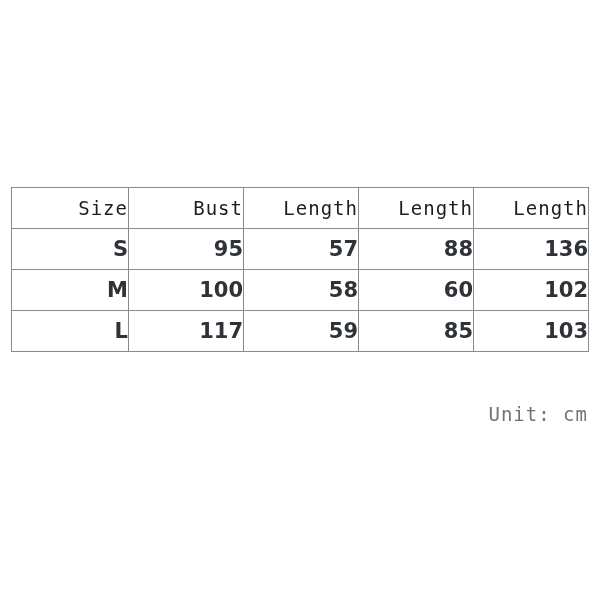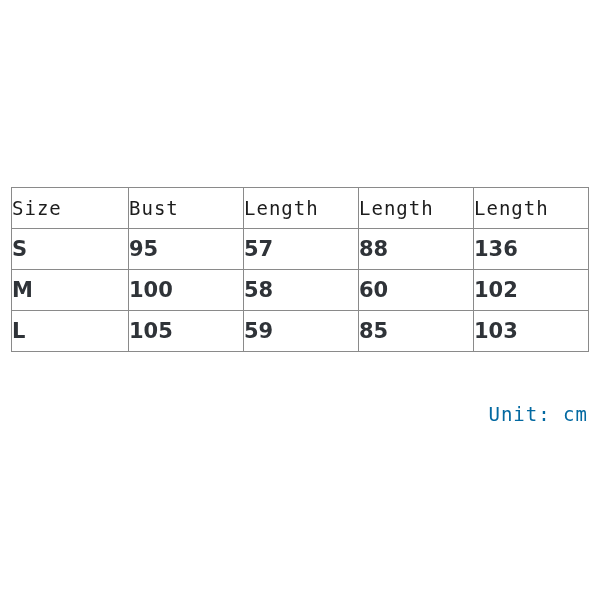--- a/index.html
+++ b/index.html
@@ -30,21 +30,21 @@
     background: #ffffff;
   }
 
   table.size-table col.c-size   { width: 117px; }
   table.size-table col.c-col    { width: 115px; }
 
   table.size-table th,
   table.size-table td {
     height: 40px;
     padding: 0;
-    text-align: left;
+    text-align: right;
     vertical-align: middle;
     border: 1px solid #8a8a8a;
     color: #2b2b2b;
     line-height: 1;
   }
 
   
   table.size-table thead th {
     font-family: "DejaVu Sans Mono", "Liberation Mono", monospace;
     font-weight: 400;
@@ -67,21 +67,21 @@
   }
 
   #unit-note {
     position: absolute;
     right: 12px;
     top: 403px;
     font-family: "DejaVu Sans Mono", "Liberation Mono", monospace;
     font-weight: 400;
     font-size: 19px;
     letter-spacing: 1px;
-    color: #0369a1;
+    color: #737373;
     white-space: pre;
   }
 </style>
 </head>
 <body>
 
 <div id="size-chart-wrap">
   <table class="size-table">
     <colgroup>
       <col class="c-size">
@@ -109,21 +109,21 @@
       </tr>
       <tr>
         <td>M</td>
         <td>100</td>
         <td>58</td>
         <td>60</td>
         <td>102</td>
       </tr>
       <tr>
         <td>L</td>
-        <td>105</td>
+        <td>117</td>
         <td>59</td>
         <td>85</td>
         <td>103</td>
       </tr>
     </tbody>
   </table>
 </div>
 
 <div id="unit-note">Unit: cm</div>
 

